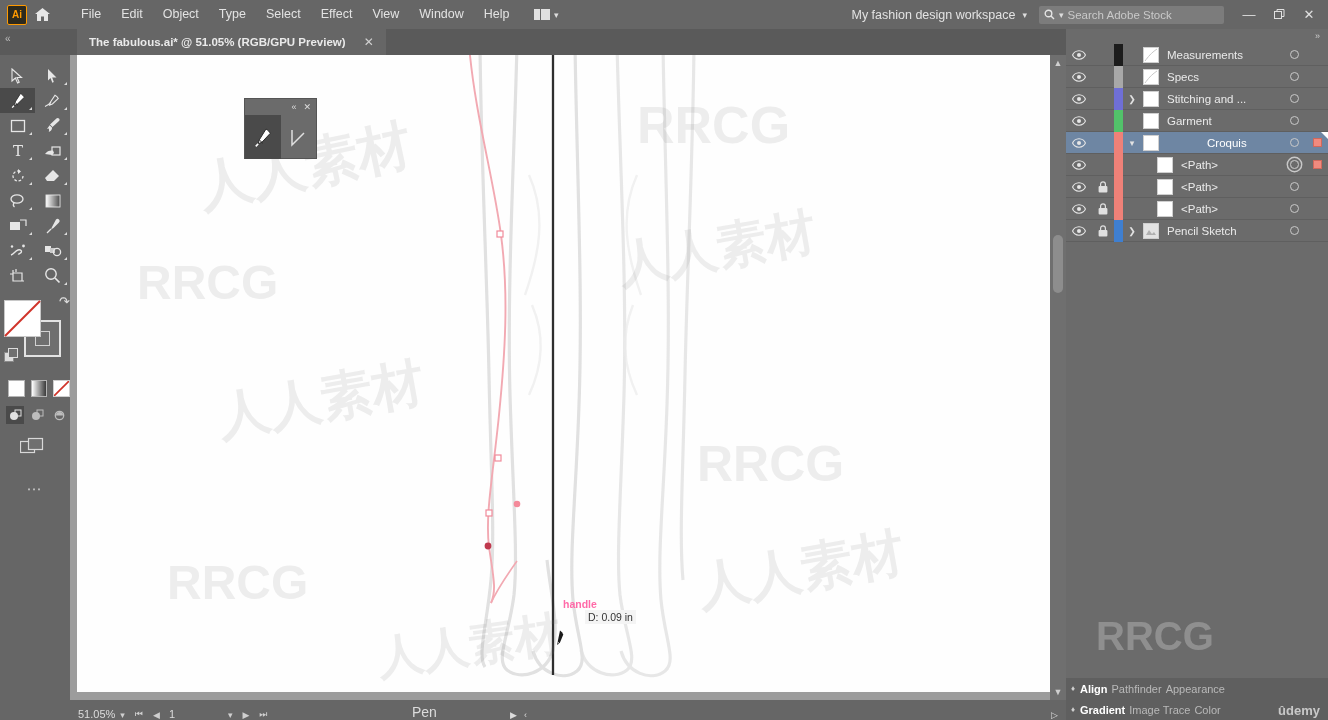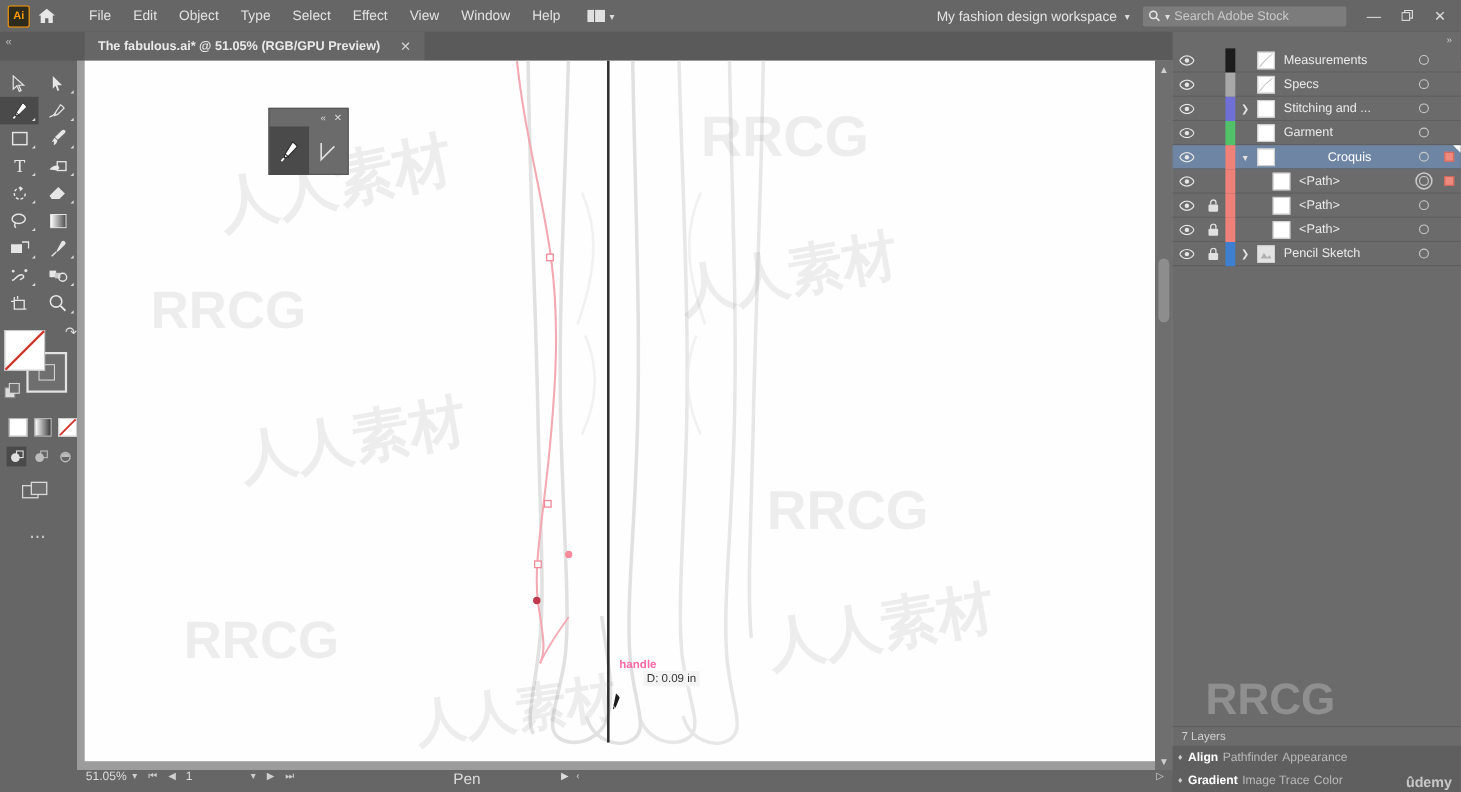--- a/index.html
+++ b/index.html
@@ -151,21 +151,21 @@
   .rp-dock{ background:#5f5f5f; }
   .dockrow{ height:21px; display:flex; align-items:center; gap:0; }
   .dockrow .grip{ width:14px; text-align:center; font-size:8px; color:#cfcfcf;}
   .dockrow .dl{ font-size:11px; color:#b9b9b9; padding-right:4px; }
   .dockrow .dl.strong{ color:#fff; font-weight:bold; }
   .udemy{ position:absolute; right:8px; bottom:2px; font-size:13px;
      color:rgba(235,235,235,.75); font-weight:bold;}
 
   
   .statusbar{ position:absolute; left:70px; top:700px; width:996px; height:20px;
-    background:#666666; display:flex; align-items:flex-start; color:#dcdcdc;
+    background:#666666; display:flex; align-items:flex-end; color:#dcdcdc;
     font-size:11px; }
   .statusbar .zoom{ margin-left:8px; }
   .sb-ico{ padding:0 5px; font-size:9px; color:#cfcfcf; }
   .pagefield{ width:58px; font-size:11px; padding-left:4px;}
   .tool-name{ position:absolute; left:342px; font-size:14px; }
   .sb-right{ position:absolute; right:8px; display:flex; gap:8px; font-size:9px;}
   .bl-corner{ position:absolute; left:0; top:700px; width:70px; height:20px;
     background:#666666;}
   .hsb-arrows{ position:absolute; left:440px; display:flex; gap:7px; font-size:9px;}
 </style>
@@ -709,21 +709,20 @@
           </svg></div>
         <div class="c-name">Pencil Sketch</div>
         <div class="c-target">
           <span class="tgt"></span>
         </div>
         <div class="c-selbox"></div>
       </div>
     </div>
 
   <div class="rp-bottom">
-    <div class="lcount">7 Layers</div>
     <div class="rp-dock">
       <div class="dockrow">
         <span class="grip">♦</span>
         <span class="dl strong">Align</span>
         <span class="dl">Pathfinder</span>
         <span class="dl">Appearance</span>
       </div>
       <div class="dockrow">
         <span class="grip">♦</span>
         <span class="dl strong">Gradient</span>

